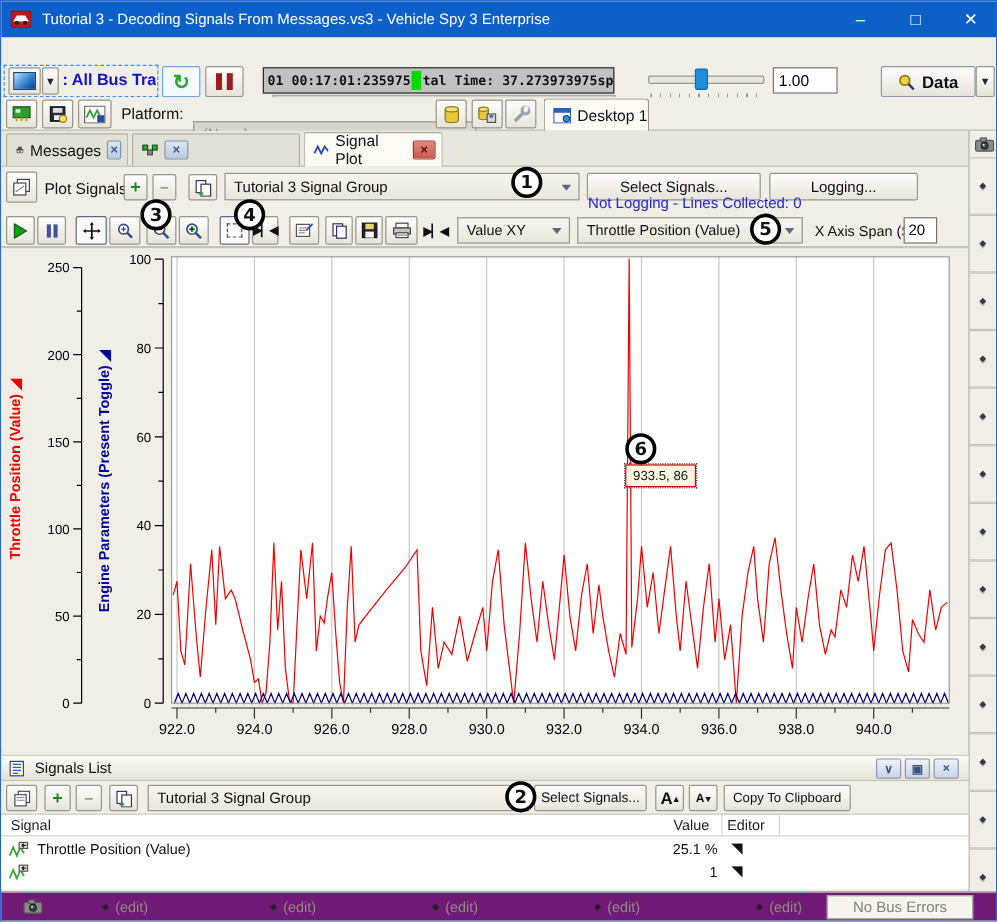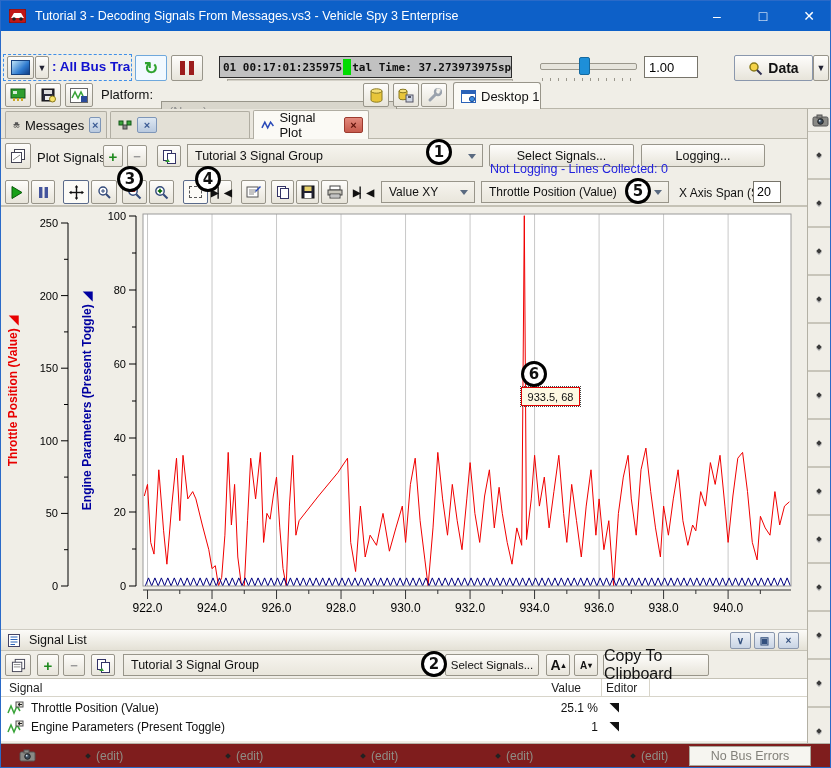--- a/index.html
+++ b/index.html
@@ -84,21 +84,21 @@
   .slhbtns{position:absolute;right:8px;top:2px;display:flex;gap:3px}
   .slhbtn{width:21px;height:17px;border:1px solid #8a97ad;background:linear-gradient(#eef2f8,#c9d4e4);display:flex;align-items:center;justify-content:center;font-size:10px;font-weight:bold;color:#33507e;border-radius:2px}
   .sltoolbar{position:absolute;left:0;top:650px;width:806px;height:28px;background:#f0eee7;border-bottom:1px solid #c5c2b6}
   .sltable{position:absolute;left:0;top:678px;width:806px;height:62px;background:#fff}
   .slthead{position:absolute;left:0;top:0;width:806px;height:18px;border-bottom:1px solid #d8d5ca;font-size:12px;color:#222}
   .slrow{position:absolute;left:0;width:806px;height:19px;font-size:12px;display:flex;align-items:center}
   .colvalue{position:absolute;width:90px;text-align:right}
   .updtri{position:absolute;left:608px;width:10px;height:10px;background:#111;clip-path:polygon(0 0,100% 0,100% 100%)}
 
   
-  .statusbar{position:absolute;left:0;top:742px;width:831px;height:24px;background:#7f1d1d;border-top:1px solid #b5b2a8}
+  .statusbar{position:absolute;left:0;top:742px;width:831px;height:24px;background:#701a75;border-top:1px solid #b5b2a8}
   .editslot{position:absolute;top:5px;display:flex;align-items:center;gap:6px;color:#8f8d85;font-size:12px}
   .editslot .dia{width:4px;height:4px;background:#222;transform:rotate(45deg)}
   .nbe{position:absolute;left:688px;top:2px;width:122px;height:20px;border:1px solid #aaa79c;background:#f6f5f0;display:flex;align-items:center;justify-content:center;color:#82807a;font-size:12.5px}
 
   svg{display:block}
 </style>
 </head>
 <body>
 
 <div id="win">
@@ -444,21 +444,21 @@
         <line x1="694.848183175708" y1="383" x2="694.848183175708" y2="387" stroke="#333"></line>
         <line x1="727.1030363364845" y1="383" x2="727.1030363364845" y2="392" stroke="#333"></line>
         <text x="727.1030363364845" y="405" text-anchor="middle" font-size="12" font-family="Liberation Sans, sans-serif" fill="#000">940.0</text>
         <line x1="759.3578894972609" y1="383" x2="759.3578894972609" y2="387" stroke="#333"></line>
         <polyline points="143.3,289.0 146.5,277.4 149.7,335.4 153.0,347.1 157.8,262.8 162.6,323.8 165.9,357.2 170.7,299.1 175.5,251.2 178.8,313.7 182.0,248.3 186.8,291.9 191.7,284.6 194.9,291.9 201.3,318.0 207.8,342.7 211.0,361.6 214.3,358.7 217.5,379.0 220.7,370.3 223.9,328.2 227.2,245.4 230.4,318.0 233.6,277.4 236.8,350.0 240.1,376.1 243.3,379.0 246.5,313.7 249.7,251.2 254.6,291.9 259.4,245.4 262.6,335.4 265.9,306.4 269.1,312.2 272.3,289.0 275.5,270.1 278.8,320.9 282.0,361.6 285.2,379.0 288.4,299.1 291.7,248.3 294.9,328.2 298.1,313.7 317.5,289.0 336.8,265.7 346.5,251.2 349.7,335.4 354.6,364.5 359.4,299.1 364.2,350.0 369.1,328.2 375.5,338.3 382.0,306.4 388.4,344.2 394.9,320.9 401.3,299.1 404.6,335.4 409.4,277.4 414.2,251.2 419.1,313.7 423.9,352.9 427.1,379.0 432.0,320.9 436.8,245.4 441.6,291.9 446.5,328.2 451.3,277.4 456.2,313.7 461.0,342.7 465.8,291.9 469.1,255.6 473.9,306.4 478.7,335.4 483.6,289.0 488.4,262.8 493.3,320.9 498.1,280.3 501.3,306.4 506.2,335.4 511.0,357.2 515.8,320.9 520.7,338.3 523.3,8.7 525.5,332.5 530.3,291.9 533.6,248.3 538.4,299.1 543.3,270.1 548.1,320.9 552.9,284.6 557.8,248.3 562.6,306.4 565.8,335.4 570.7,277.4 575.5,313.7 580.3,350.0 585.2,299.1 590.0,262.8 594.9,328.2 598.1,291.9 602.9,342.7 607.8,313.7 612.6,379.0 617.4,306.4 622.3,270.1 627.1,248.3 630.3,291.9 635.2,328.2 640.0,262.8 644.9,241.1 649.7,284.6 654.5,320.9 659.4,350.0 662.6,299.1 667.4,328.2 672.3,291.9 677.1,262.8 681.9,313.7 686.8,338.3 691.6,318.0 694.8,323.8 699.7,284.6 704.5,299.1 709.4,255.6 714.2,277.4 719.0,248.3 723.9,299.1 727.1,335.4 731.9,289.0 736.8,251.2 741.6,245.4 746.5,284.6 751.3,335.4 756.1,352.9 759.4,309.3 764.2,320.9 769.0,328.2 773.9,284.6 778.7,318.0 783.5,299.1 788.4,294.8" fill="none" stroke="#f00000" stroke-width="1"></polyline>
         <polyline points="144.3,379.0 147.5,370.9 150.7,379.0 153.9,370.9 157.2,379.0 160.4,370.9 163.6,379.0 166.8,370.9 170.1,379.0 173.3,370.9 176.5,379.0 179.7,370.9 183.0,379.0 186.2,370.9 189.4,379.0 192.6,370.9 195.9,379.0 199.1,370.9 202.3,379.0 205.5,370.9 208.8,379.0 212.0,370.9 215.2,379.0 218.4,370.9 221.7,379.0 224.9,370.9 228.1,379.0 231.3,370.9 234.6,379.0 237.8,370.9 241.0,379.0 244.2,370.9 247.5,379.0 250.7,370.9 253.9,379.0 257.1,370.9 260.4,379.0 263.6,370.9 266.8,379.0 270.1,370.9 273.3,379.0 276.5,370.9 279.7,379.0 283.0,370.9 286.2,379.0 289.4,370.9 292.6,379.0 295.9,370.9 299.1,379.0 302.3,370.9 305.5,379.0 308.8,370.9 312.0,379.0 315.2,370.9 318.4,379.0 321.7,370.9 324.9,379.0 328.1,370.9 331.3,379.0 334.6,370.9 337.8,379.0 341.0,370.9 344.2,379.0 347.5,370.9 350.7,379.0 353.9,370.9 357.1,379.0 360.4,370.9 363.6,379.0 366.8,370.9 370.0,379.0 373.3,370.9 376.5,379.0 379.7,370.9 382.9,379.0 386.2,370.9 389.4,379.0 392.6,370.9 395.8,379.0 399.1,370.9 402.3,379.0 405.5,370.9 408.7,379.0 412.0,370.9 415.2,379.0 418.4,370.9 421.6,379.0 424.9,370.9 428.1,379.0 431.3,370.9 434.6,379.0 437.8,370.9 441.0,379.0 444.2,370.9 447.5,379.0 450.7,370.9 453.9,379.0 457.1,370.9 460.4,379.0 463.6,370.9 466.8,379.0 470.0,370.9 473.3,379.0 476.5,370.9 479.7,379.0 482.9,370.9 486.2,379.0 489.4,370.9 492.6,379.0 495.8,370.9 499.1,379.0 502.3,370.9 505.5,379.0 508.7,370.9 512.0,379.0 515.2,370.9 518.4,379.0 521.6,370.9 524.9,379.0 528.1,370.9 531.3,379.0 534.5,370.9 537.8,379.0 541.0,370.9 544.2,379.0 547.4,370.9 550.7,379.0 553.9,370.9 557.1,379.0 560.3,370.9 563.6,379.0 566.8,370.9 570.0,379.0 573.2,370.9 576.5,379.0 579.7,370.9 582.9,379.0 586.1,370.9 589.4,379.0 592.6,370.9 595.8,379.0 599.1,370.9 602.3,379.0 605.5,370.9 608.7,379.0 612.0,370.9 615.2,379.0 618.4,370.9 621.6,379.0 624.9,370.9 628.1,379.0 631.3,370.9 634.5,379.0 637.8,370.9 641.0,379.0 644.2,370.9 647.4,379.0 650.7,370.9 653.9,379.0 657.1,370.9 660.3,379.0 663.6,370.9 666.8,379.0 670.0,370.9 673.2,379.0 676.5,370.9 679.7,379.0 682.9,370.9 686.1,379.0 689.4,370.9 692.6,379.0 695.8,370.9 699.0,379.0 702.3,370.9 705.5,379.0 708.7,370.9 711.9,379.0 715.2,370.9 718.4,379.0 721.6,370.9 724.8,379.0 728.1,370.9 731.3,379.0 734.5,370.9 737.7,379.0 741.0,370.9 744.2,379.0 747.4,370.9 750.6,379.0 753.9,370.9 757.1,379.0 760.3,370.9 763.6,379.0 766.8,370.9 770.0,379.0 773.2,370.9 776.5,379.0 779.7,370.9 782.9,379.0 786.1,370.9 789.4,379.0" fill="none" stroke="#000080" stroke-width="1"></polyline>
         <rect x="142" y="7" width="648" height="372" fill="none" stroke="#9a9a9a"></rect>
       </svg>
   </div>
 
-  <div class="cursor-tip">933.5, 68</div>
+  <div class="cursor-tip">933.5, 86</div>
 
   <div class="ann" style="left:425px;top:138px">1</div>
   <div class="ann" style="left:420px;top:650px">2</div>
   <div class="ann" style="left:116px;top:165px">3</div>
   <div class="ann" style="left:194px;top:165px">4</div>
   <div class="ann" style="left:624px;top:177px">5</div>
   <div class="ann" style="left:520px;top:360px">6</div>
 
   <div class="dockstrip" id="dockstrip">
     <svg class="dockcam" width="17" height="13" viewBox="0 0 17 13">
@@ -509,21 +509,21 @@
     </div>
 
   <div class="slheader">
     <svg width="14" height="15" viewBox="0 0 14 15">
         <rect x="1.5" y="1.5" width="11" height="12" fill="#fff" stroke="#446"></rect>
         <line x1="3.5" y1="4" x2="10.5" y2="4" stroke="#2a62b8"></line>
         <line x1="3.5" y1="6.5" x2="10.5" y2="6.5" stroke="#2a62b8"></line>
         <line x1="3.5" y1="9" x2="10.5" y2="9" stroke="#2a62b8"></line>
         <line x1="3.5" y1="11.5" x2="8" y2="11.5" stroke="#2a62b8"></line>
       </svg>
-    <span>Signal List</span>
+    <span>Signals List</span>
     <span class="slhbtns">
       <span class="slhbtn">∨</span>
       <span class="slhbtn">▣</span>
       <span class="slhbtn">×</span>
     </span>
   </div>
 
   <div class="sltoolbar">
     <div class="btn" style="left:4px;top:3px;width:26px;height:22px">
       <svg width="15" height="15" viewBox="0 0 16 16">
@@ -548,27 +548,27 @@
     </div>
     <div class="btn" style="left:444px;top:3px;width:94px;height:22px;font-size:11.5px">Select Signals...</div>
     <div class="btn" style="left:545px;top:3px;width:24px;height:22px;font-weight:bold;font-size:14px">
         <span>A</span>
         <span style="font-size:8px;margin-left:1px">▴</span>
       </div>
     <div class="btn" style="left:573px;top:3px;width:24px;height:22px;font-weight:bold;font-size:10px">
         <span>A</span>
         <span style="font-size:8px;margin-left:1px">▾</span>
       </div>
-    <div class="btn" style="left:602px;top:3px;width:106px;height:22px;font-size:16px">Copy To Clipboard</div>
+    <div class="btn" style="left:602px;top:3px;width:106px;height:22px;font-size:11px">Copy To Clipboard</div>
   </div>
 
   <div class="sltable">
     <div class="slthead">
       <span class="lbl" style="left:8px;top:2px">Signal</span>
-      <span class="colvalue" style="left:490px;top:2px">Value</span>
+      <span class="colvalue" style="left:500px;top:2px">Value</span>
       <span class="lbl" style="left:605px;top:2px">Editor</span>
       <span style="position:absolute;left:600px;top:0;width:1px;height:18px;background:#d8d5ca"></span>
       <span style="position:absolute;left:648px;top:0;width:1px;height:18px;background:#d8d5ca"></span>
     </div>
     <div id="slrows">
         <div class="slrow" style="top: 19px;">
           <svg style="margin-left:6px" width="17" height="14" viewBox="0 0 17 14">
             <polyline points="1,12 4,5 7,12 10,5 13,10" fill="none" stroke="#3aa33a" stroke-width="1.5"></polyline>
             <rect x="9" y="1" width="7" height="5" fill="#e8e6dd" stroke="#555"></rect>
             <path d="M15 3.5 H11 M11 3.5 l2,-1.5 M11 3.5 l2,1.5" stroke="#222" fill="none"></path>
@@ -576,21 +576,20 @@
           <span style="margin-left:7px">Throttle Position (Value)</span>
           <span class="colvalue" style="left:507px">25.1 %</span>
           <span class="updtri"></span>
         </div>
         <div class="slrow" style="top: 38px;">
           <svg style="margin-left:6px" width="17" height="14" viewBox="0 0 17 14">
             <polyline points="1,12 4,5 7,12 10,5 13,10" fill="none" stroke="#3aa33a" stroke-width="1.5"></polyline>
             <rect x="9" y="1" width="7" height="5" fill="#e8e6dd" stroke="#555"></rect>
             <path d="M15 3.5 H11 M11 3.5 l2,-1.5 M11 3.5 l2,1.5" stroke="#222" fill="none"></path>
           </svg>
-          <span style="margin-left:7px">Engine Parameters (Present Toggle)</span>
           <span class="colvalue" style="left:507px">1</span>
           <span class="updtri"></span>
         </div>
       </div>
   </div>
 
   <div class="statusbar">
     <svg style="position:absolute;left:18px;top:5px" width="17" height="13" viewBox="0 0 17 13">
         <rect x="1" y="3" width="15" height="9" rx="1.5" fill="#8a8a86" stroke="#555"></rect>
         <rect x="5" y="1" width="5" height="3" fill="#8a8a86" stroke="#555"></rect>

